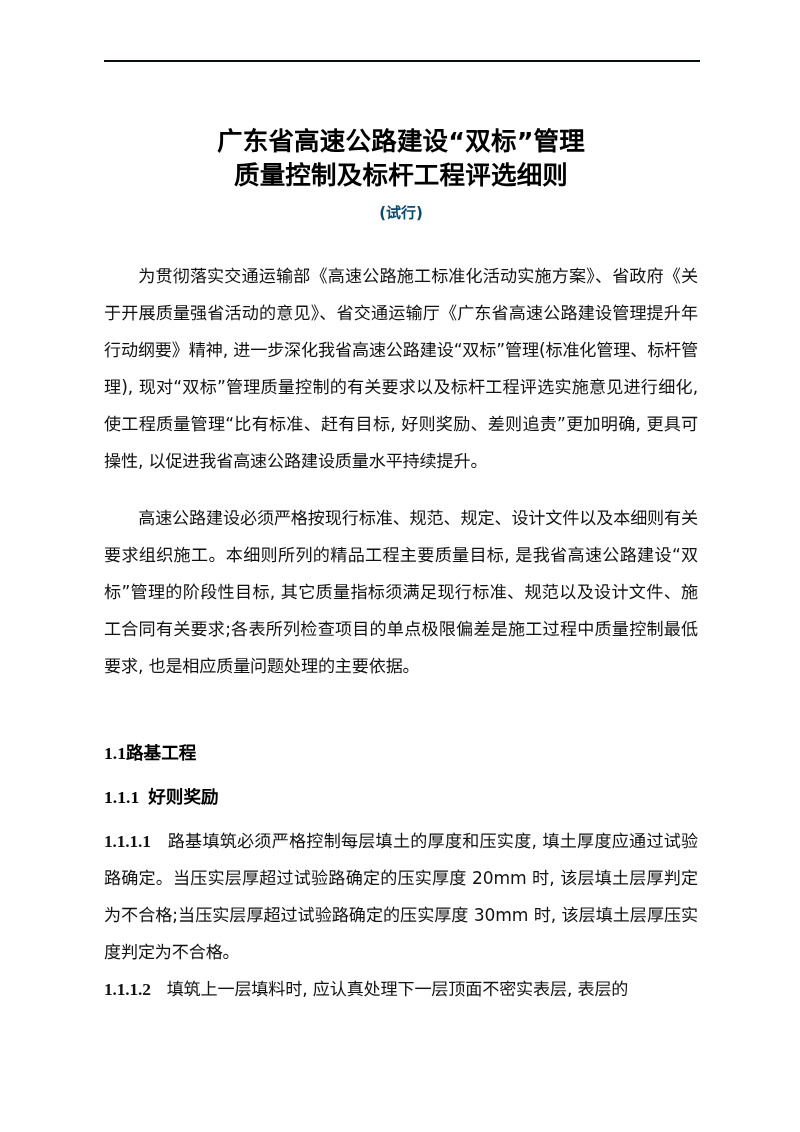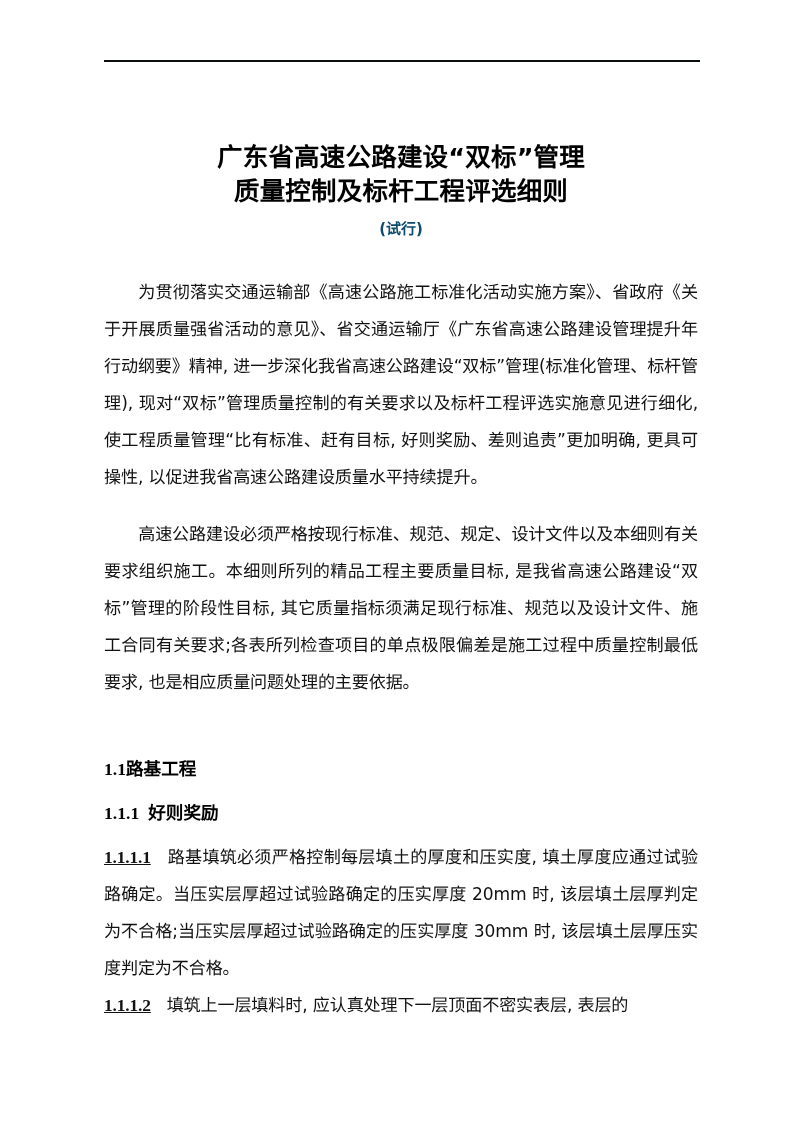--- a/index.html
+++ b/index.html
@@ -33,21 +33,21 @@
     top: 60px;
     width: 596px;
     height: 2px;
     background: #0b0f0b;
   }
 
   
   .content {
     position: absolute;
     left: 104px;
-    top: 96px;
+    top: 80px;
     width: 594px;
   }
 
   
   .title-block {
     text-align: center;
     margin: 0 0 0 0;
     padding-top: 44px;
   }
   .doc-title-line {
@@ -78,21 +78,20 @@
     color: #121212;
     margin: 0;
     letter-spacing: -0.15px;
   }
   .para.indent { text-indent: 2em; }
 
   .para .num {
     font-family: "Liberation Serif", "DejaVu Serif", serif;
     font-weight: 700;
     font-size: 17.4px;
-    text-decoration: underline;
   }
 
   
   .h1 {
     font-family: "DejaVu Sans", "Liberation Sans", sans-serif;
     font-weight: 700;
     font-size: 19.6px;
     line-height: 34px;
     color: #000;
     margin: 0;

